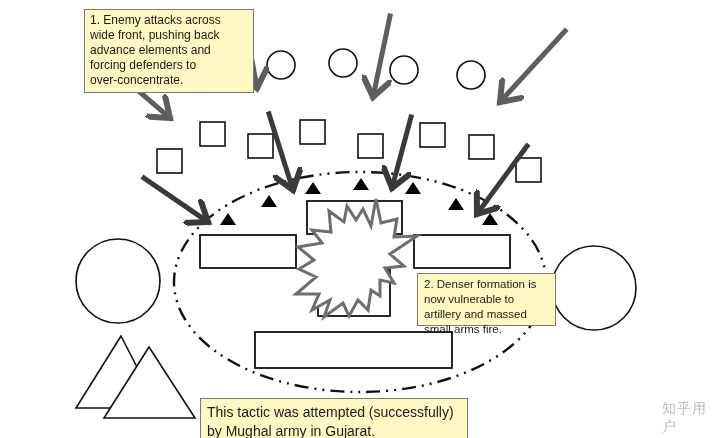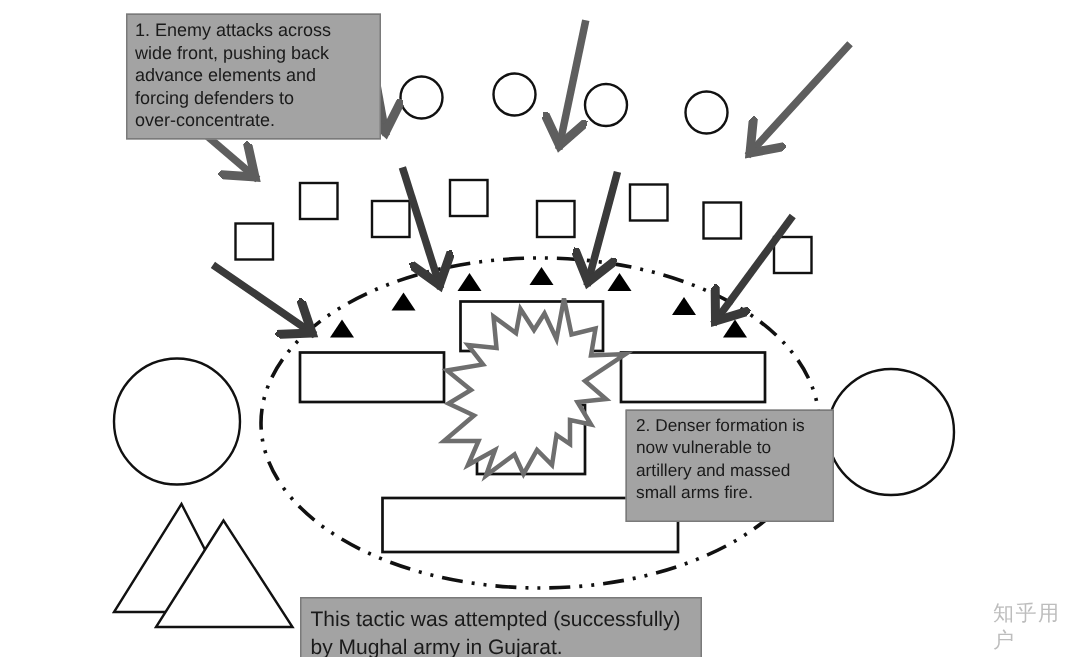--- a/index.html
+++ b/index.html
@@ -1,24 +1,24 @@
 <!DOCTYPE html>
 <html><head>
 <meta charset="utf-8">
 <style>
   html, body { margin: 0; padding: 0; background: #ffffff; }
   body { width: 720px; height: 438px; position: relative; overflow: hidden; font-family: "Liberation Sans", "DejaVu Sans", sans-serif; }
   #stage { position: absolute; left: 0; top: 0; width: 720px; height: 438px; }
   .callout {
-    position: absolute; background: #a3a3a3; border: 1.2px solid #7a7a7a;
+    position: absolute; background: #fef9c3; border: 1.2px solid #7a7a7a;
     color: #1a1a1a; font-size: 12px; line-height: 15px; padding: 3px 5px;
     box-sizing: border-box; white-space: pre-line;
   }
   #note1 { left: 84px; top: 9px; width: 170px; height: 84px; }
-  #note2 { left: 417px; top: 273px; width: 139px; height: 75px; font-size: 11.5px; line-height: 15px; padding: 3px 6px; }
+  #note2 { left: 417px; top: 273px; width: 139px; height: 53px; font-size: 11.5px; line-height: 15px; padding: 3px 6px; }
   #note3 { left: 200px; top: 398px; width: 268px; height: 49px; font-size: 14px; line-height: 19px; padding: 4px 6px; }
   .watermark { position: absolute; left: 662px; top: 400px; font-size: 14px; color: #bdbdbd; font-family: Liberation Mono, monospace; letter-spacing: 1px; }
 </style>
 </head>
 <body>
 
 <svg id="stage" width="720" height="438" viewBox="0 0 720 438" xmlns="http://www.w3.org/2000/svg">
   <defs>
     <marker id="headGrey" markerWidth="6" markerHeight="6" refX="4" refY="3" orient="auto" markerUnits="strokeWidth">
       <path d="M0,0 L4,3 L0,6" fill="none" stroke="#5e5e5e" stroke-width="1.2"></path>

